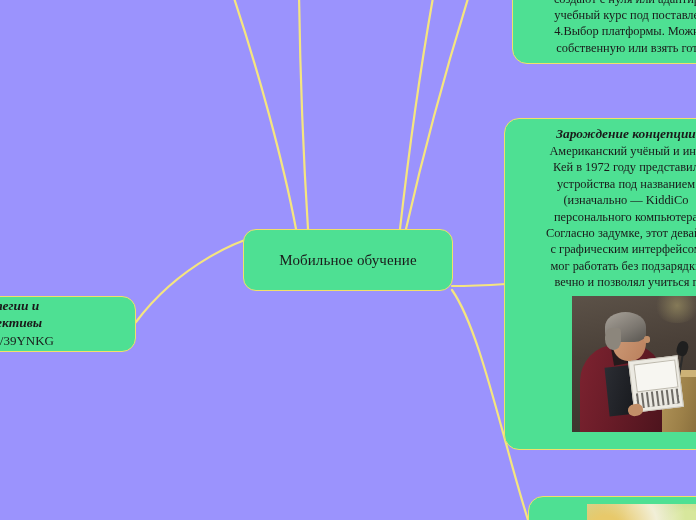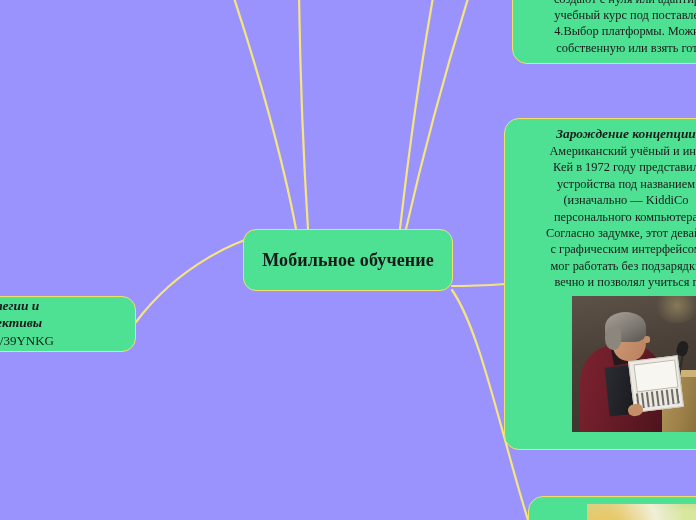--- a/index.html
+++ b/index.html
@@ -47,22 +47,22 @@
     top: 229px;
     width: 210px;
     height: 62px;
     border-radius: 13px;
     display: flex;
     align-items: center;
     justify-content: center;
     z-index: 6;
   }
   #node-central .central-title {
-    font-size: 18px;
-    font-weight: bold;
+    font-size: 15px;
+    font-weight: normal;
     line-height: 1.12;
     letter-spacing: 0.1px;
     padding: 0 0;
   }
 
   
   #node-left {
     left: -118px;
     top: 296px;
     width: 254px;

